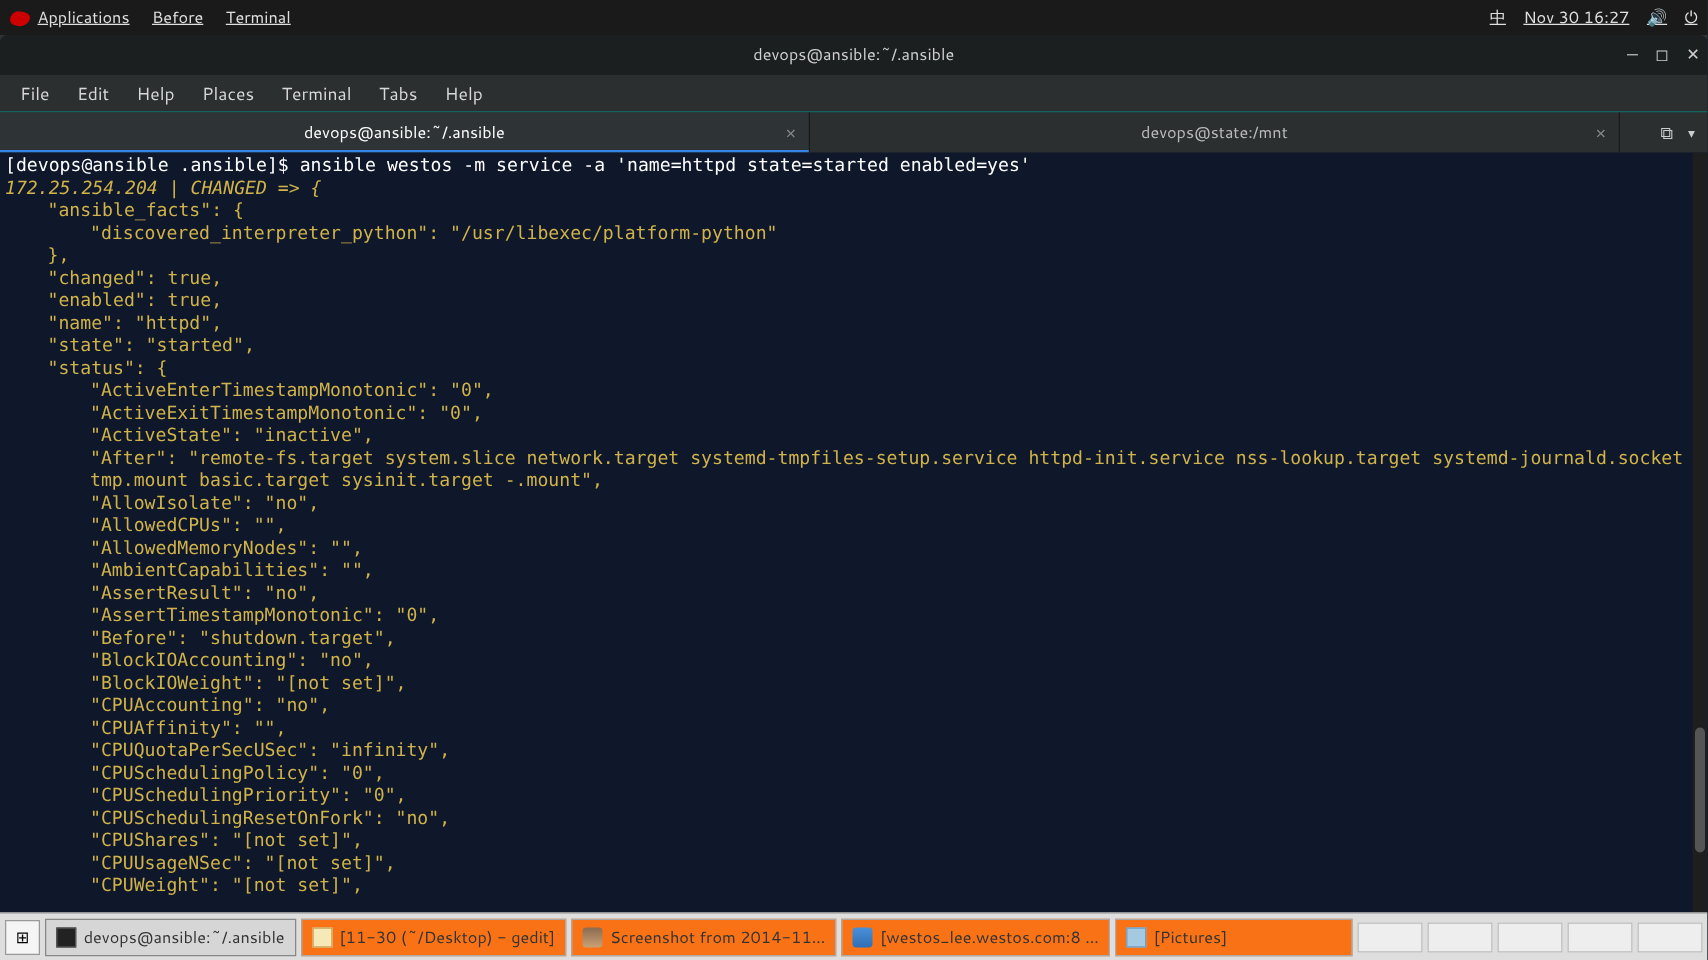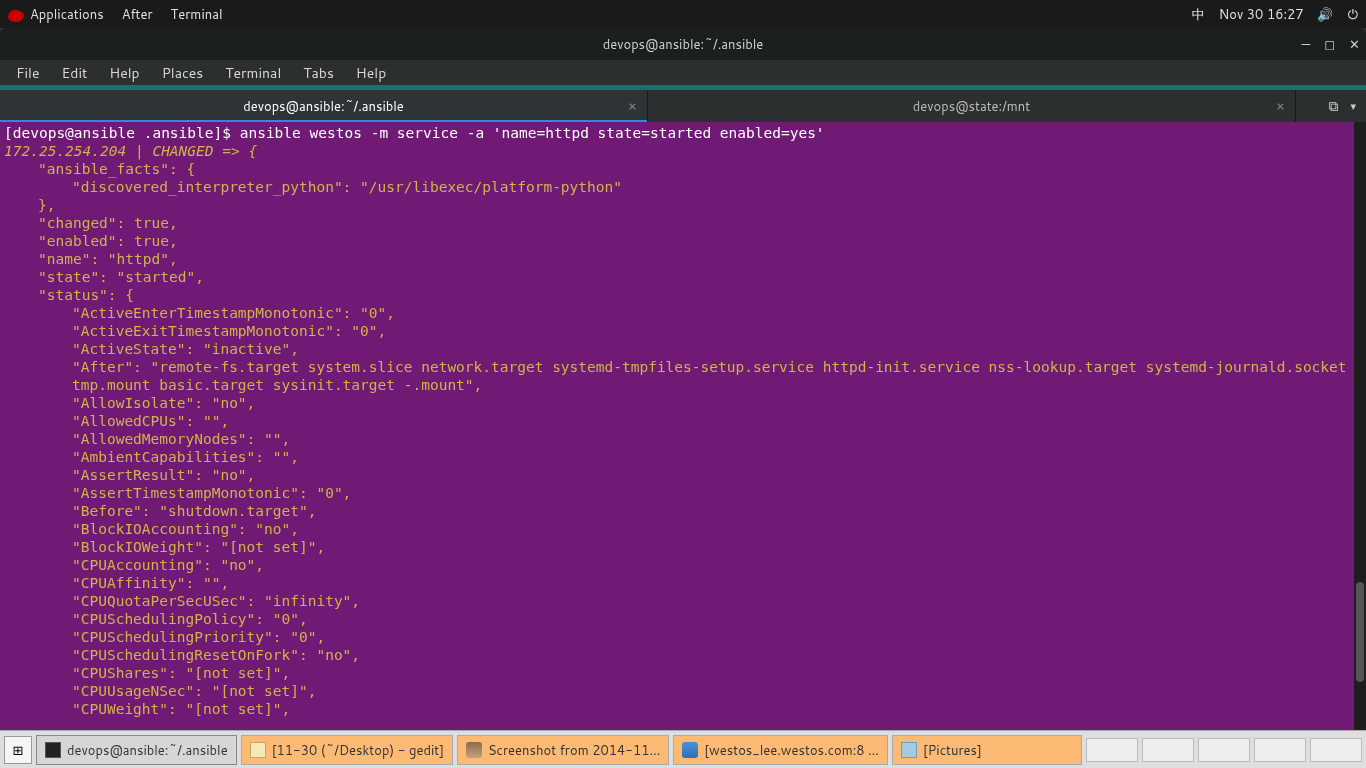--- a/index.html
+++ b/index.html
@@ -13,20 +13,21 @@
 
 
 .topbar {
   height: 28px;
   background: #1a1a1a;
   color: #e0e0e0;
   display: flex;
   align-items: center;
   padding: 0 8px;
   font-size: 13px;
+  text-decoration: underline;
 }
 .topbar-left { display: flex; gap: 18px; align-items: center; }
 .topbar-right { margin-left: auto; display: flex; gap: 14px; align-items: center; }
 .redhat { display:inline-block; width:16px; height:12px; background:#cc0000; border-radius: 40% 60% 50% 50% / 60% 40% 60% 40%; margin-right:6px; vertical-align:middle;}
 .topbar span { cursor: default; }
 
 
 .window {
   position: absolute;
   left: 0; right: 0; top: 28px; bottom: 38px;
@@ -46,21 +47,21 @@
 
 
 .menubar {
   height: 30px;
   background: #2c2f2f;
   color: #d8d8d8;
   display: flex; align-items: center;
   padding: 0 6px;
   gap: 2px;
   font-size: 14px;
-  border-bottom: 5px solid #0f766e;
+  border-bottom: 1px solid #0f766e;
 }
 .menubar > div { padding: 4px 10px; cursor: pointer; }
 
 
 .tabstrip {
   height: 32px;
   background: #2c2f2f;
   display: flex;
   align-items: stretch;
   font-size: 13px;
@@ -79,21 +80,21 @@
   content:""; position:absolute; left:0; right:0; bottom:0; height:2px; background:#3584e4;
 }
 .tab .close { position:absolute; right:10px; color:#888; font-size:14px;}
 .tabstrip .tabtools { width:70px; display:flex; align-items:center; justify-content:flex-end; padding-right:10px; gap:12px; color:#ccc;}
 .tabtools .new-term { font-size:14px; }
 .tabtools .menu-arrow { font-size:11px; }
 
 
 .term {
   flex: 1;
-  background: #701a75;
+  background: #0f172a;
   color: #ccc;
   font-family: "DejaVu Sans Mono", "Liberation Mono", monospace;
   font-size: 14.5px;
   line-height: 18px;
   padding: 2px 4px;
   overflow: hidden;
   white-space: pre-wrap;
   word-break: break-all;
   position: relative;
 }
@@ -113,21 +114,21 @@
   background: #dedede;
   border-top: 1px solid #aaa;
   display:flex; align-items:center;
   padding: 0 4px;
   gap: 4px;
   font-size: 13px;
 }
 .taskbar .ws { width:28px; height:28px; border:1px solid #999; background:#f5f5f5; display:flex; align-items:center; justify-content:center; }
 .task {
   height: 30px;
-  border:1px solid #aaa; background:#fdba74;
+  border:1px solid #aaa; background:#f97316;
   display:flex; align-items:center; gap:6px;
   padding: 0 8px;
   min-width: 190px; max-width: 220px;
   overflow:hidden; white-space:nowrap;
   color:#333;
   cursor:pointer;
 }
 .task.active { background:#d6d6d6; border-color:#888; }
 .task .ticon { width:16px; height:16px; display:inline-block; }
 .taskbar .tray { margin-left:auto; display:flex; gap:4px; }
@@ -137,21 +138,21 @@
 .ticon.gimp { background:linear-gradient(#8b6b4f,#c9a175); border-radius:3px;}
 .ticon.ff { background:linear-gradient(#4a90d9,#2e6fb5); border-radius:3px;}
 .ticon.files { background:#a6c9e2; border:1px solid #6aa0c7;}
 </style>
 </head>
 <body>
 
 <div class="topbar">
   <div class="topbar-left">
     <span><span class="redhat"></span><span>Applications</span></span>
-    <span>After</span>
+    <span>Before</span>
     <span>Terminal</span>
   </div>
   <div class="topbar-right">
     <span>中</span>
     <span>Nov 30  16:27</span>
     <span>🔊</span>
     <span>⏻</span>
   </div>
 </div>
 

